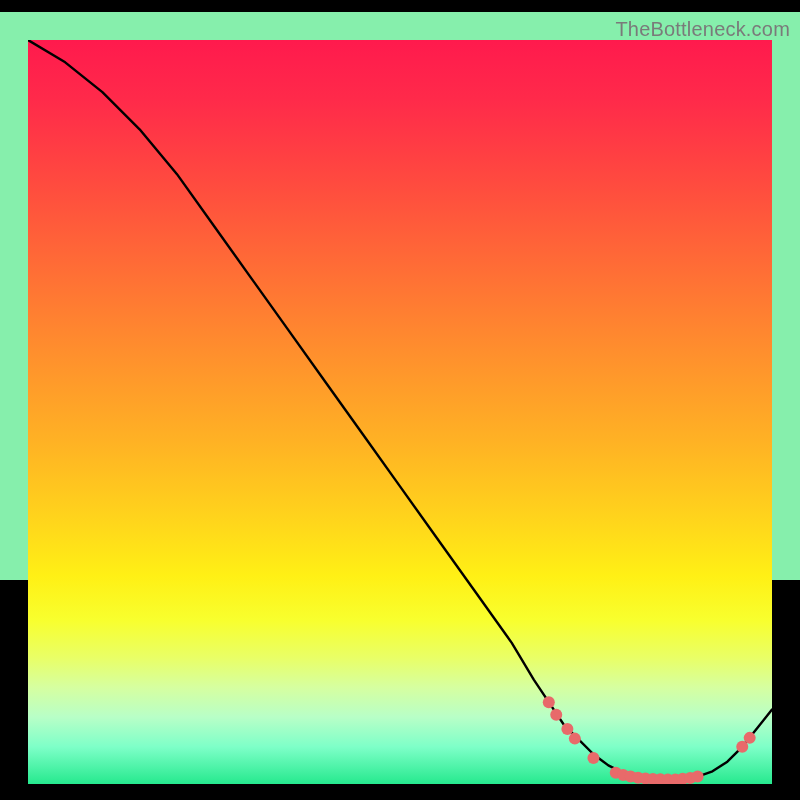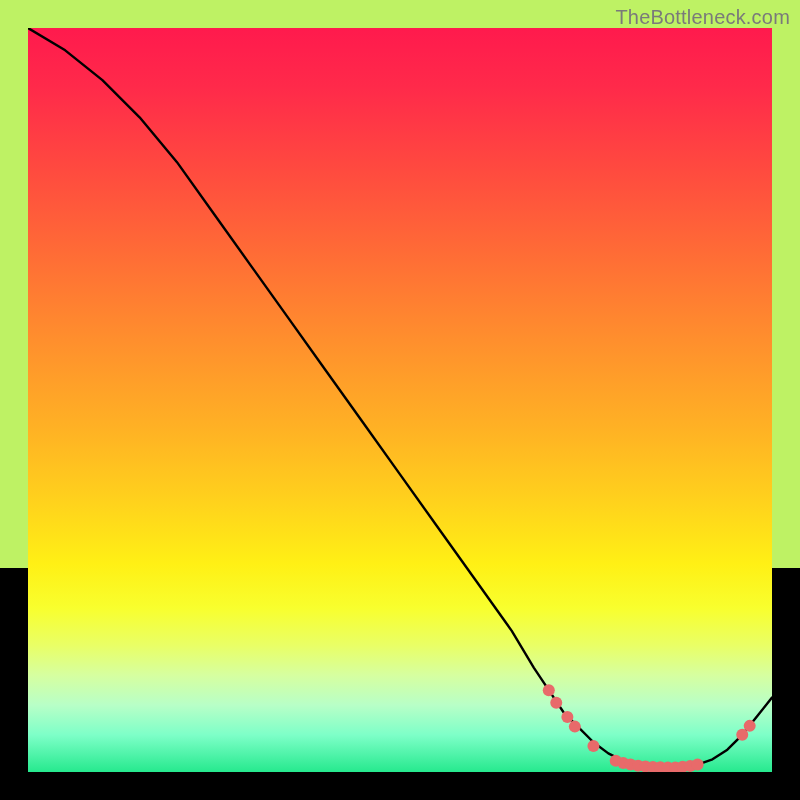--- a/index.html
+++ b/index.html
@@ -8,21 +8,22 @@
     width: 800px;
     height: 800px;
     background: #000;
     overflow: hidden;
     font-family: Arial, Helvetica, sans-serif;
   }
   .stage {
     position: relative;
     width: 800px;
     height: 568px;
-    background: #bef264;
+    background: #86efac;
+    margin-top: 12px;
   }
   .plot {
     position: absolute;
     left: 28px;
     top: 28px;
     width: 744px;
     height: 744px;
     background: linear-gradient(to bottom,
       #ff1a4d 0%,
       #ff2a4a 8%,

